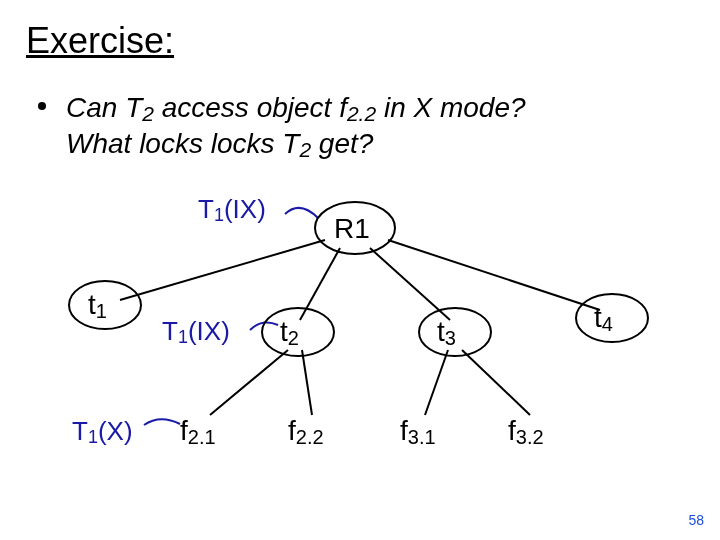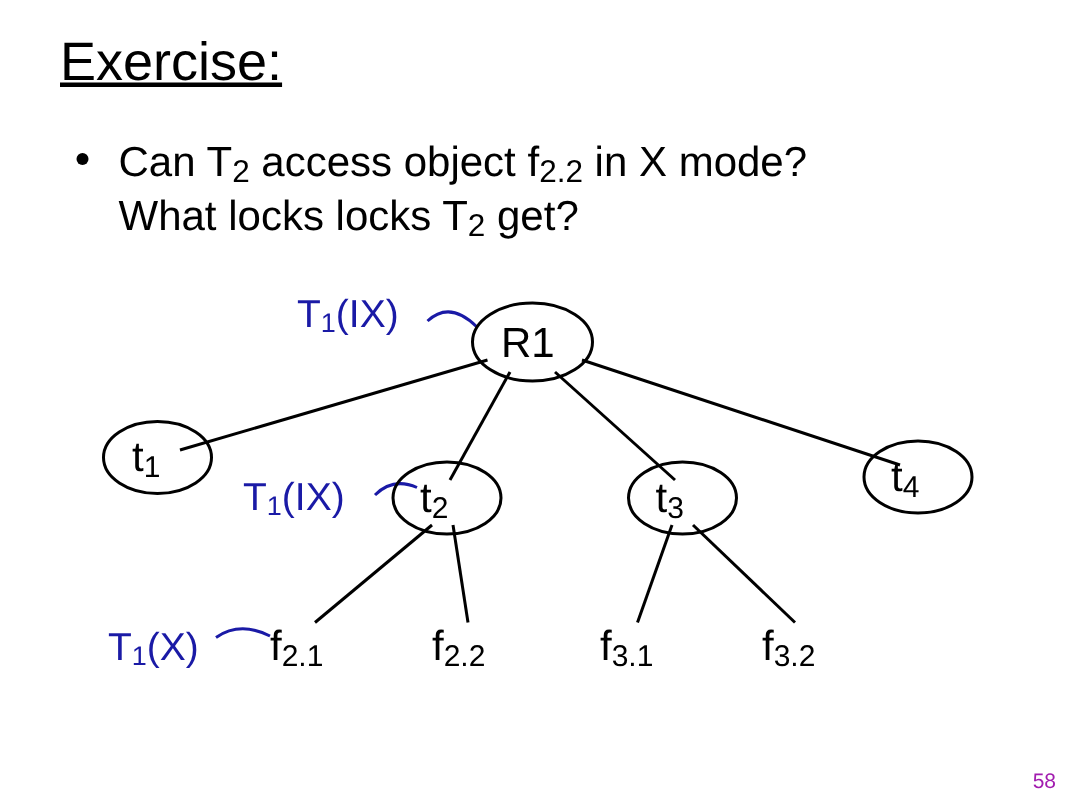--- a/index.html
+++ b/index.html
@@ -7,32 +7,33 @@
     padding: 0;
     width: 720px;
     height: 540px;
     background: #ffffff;
     font-family: "Comic Sans MS", "Comic Sans", cursive, sans-serif;
     color: #000;
     position: relative;
   }
   .heading {
     position: absolute;
-    left: 40px;
+    left: 26px;
     top: 20px;
     font-size: 36px;
     text-decoration: underline;
   }
   .bullet-block {
     position: absolute;
-    left: 51px;
+    left: 38px;
     top: 90px;
     font-size: 28px;
     line-height: 1.3;
     width: 640px;
+    font-style: italic;
   }
   .bullet-block .dot {
     position: absolute;
     left: 0;
     top: 12px;
     width: 8px;
     height: 8px;
     background: #000;
     border-radius: 50%;
   }
@@ -78,21 +79,21 @@
     stroke: #1a1aa6;
     stroke-width: 2;
     fill: none;
   }
   .pagenum {
     position: absolute;
     right: 16px;
     bottom: 12px;
     font-family: Arial, sans-serif;
     font-size: 14px;
-    color: #a21caf;
+    color: #1d4ed8;
   }
 </style>
 </head>
 <body>
 
 <div class="heading">Exercise:</div>
 
 <div class="bullet-block">
   <div class="dot"></div>
   <div class="txt">

